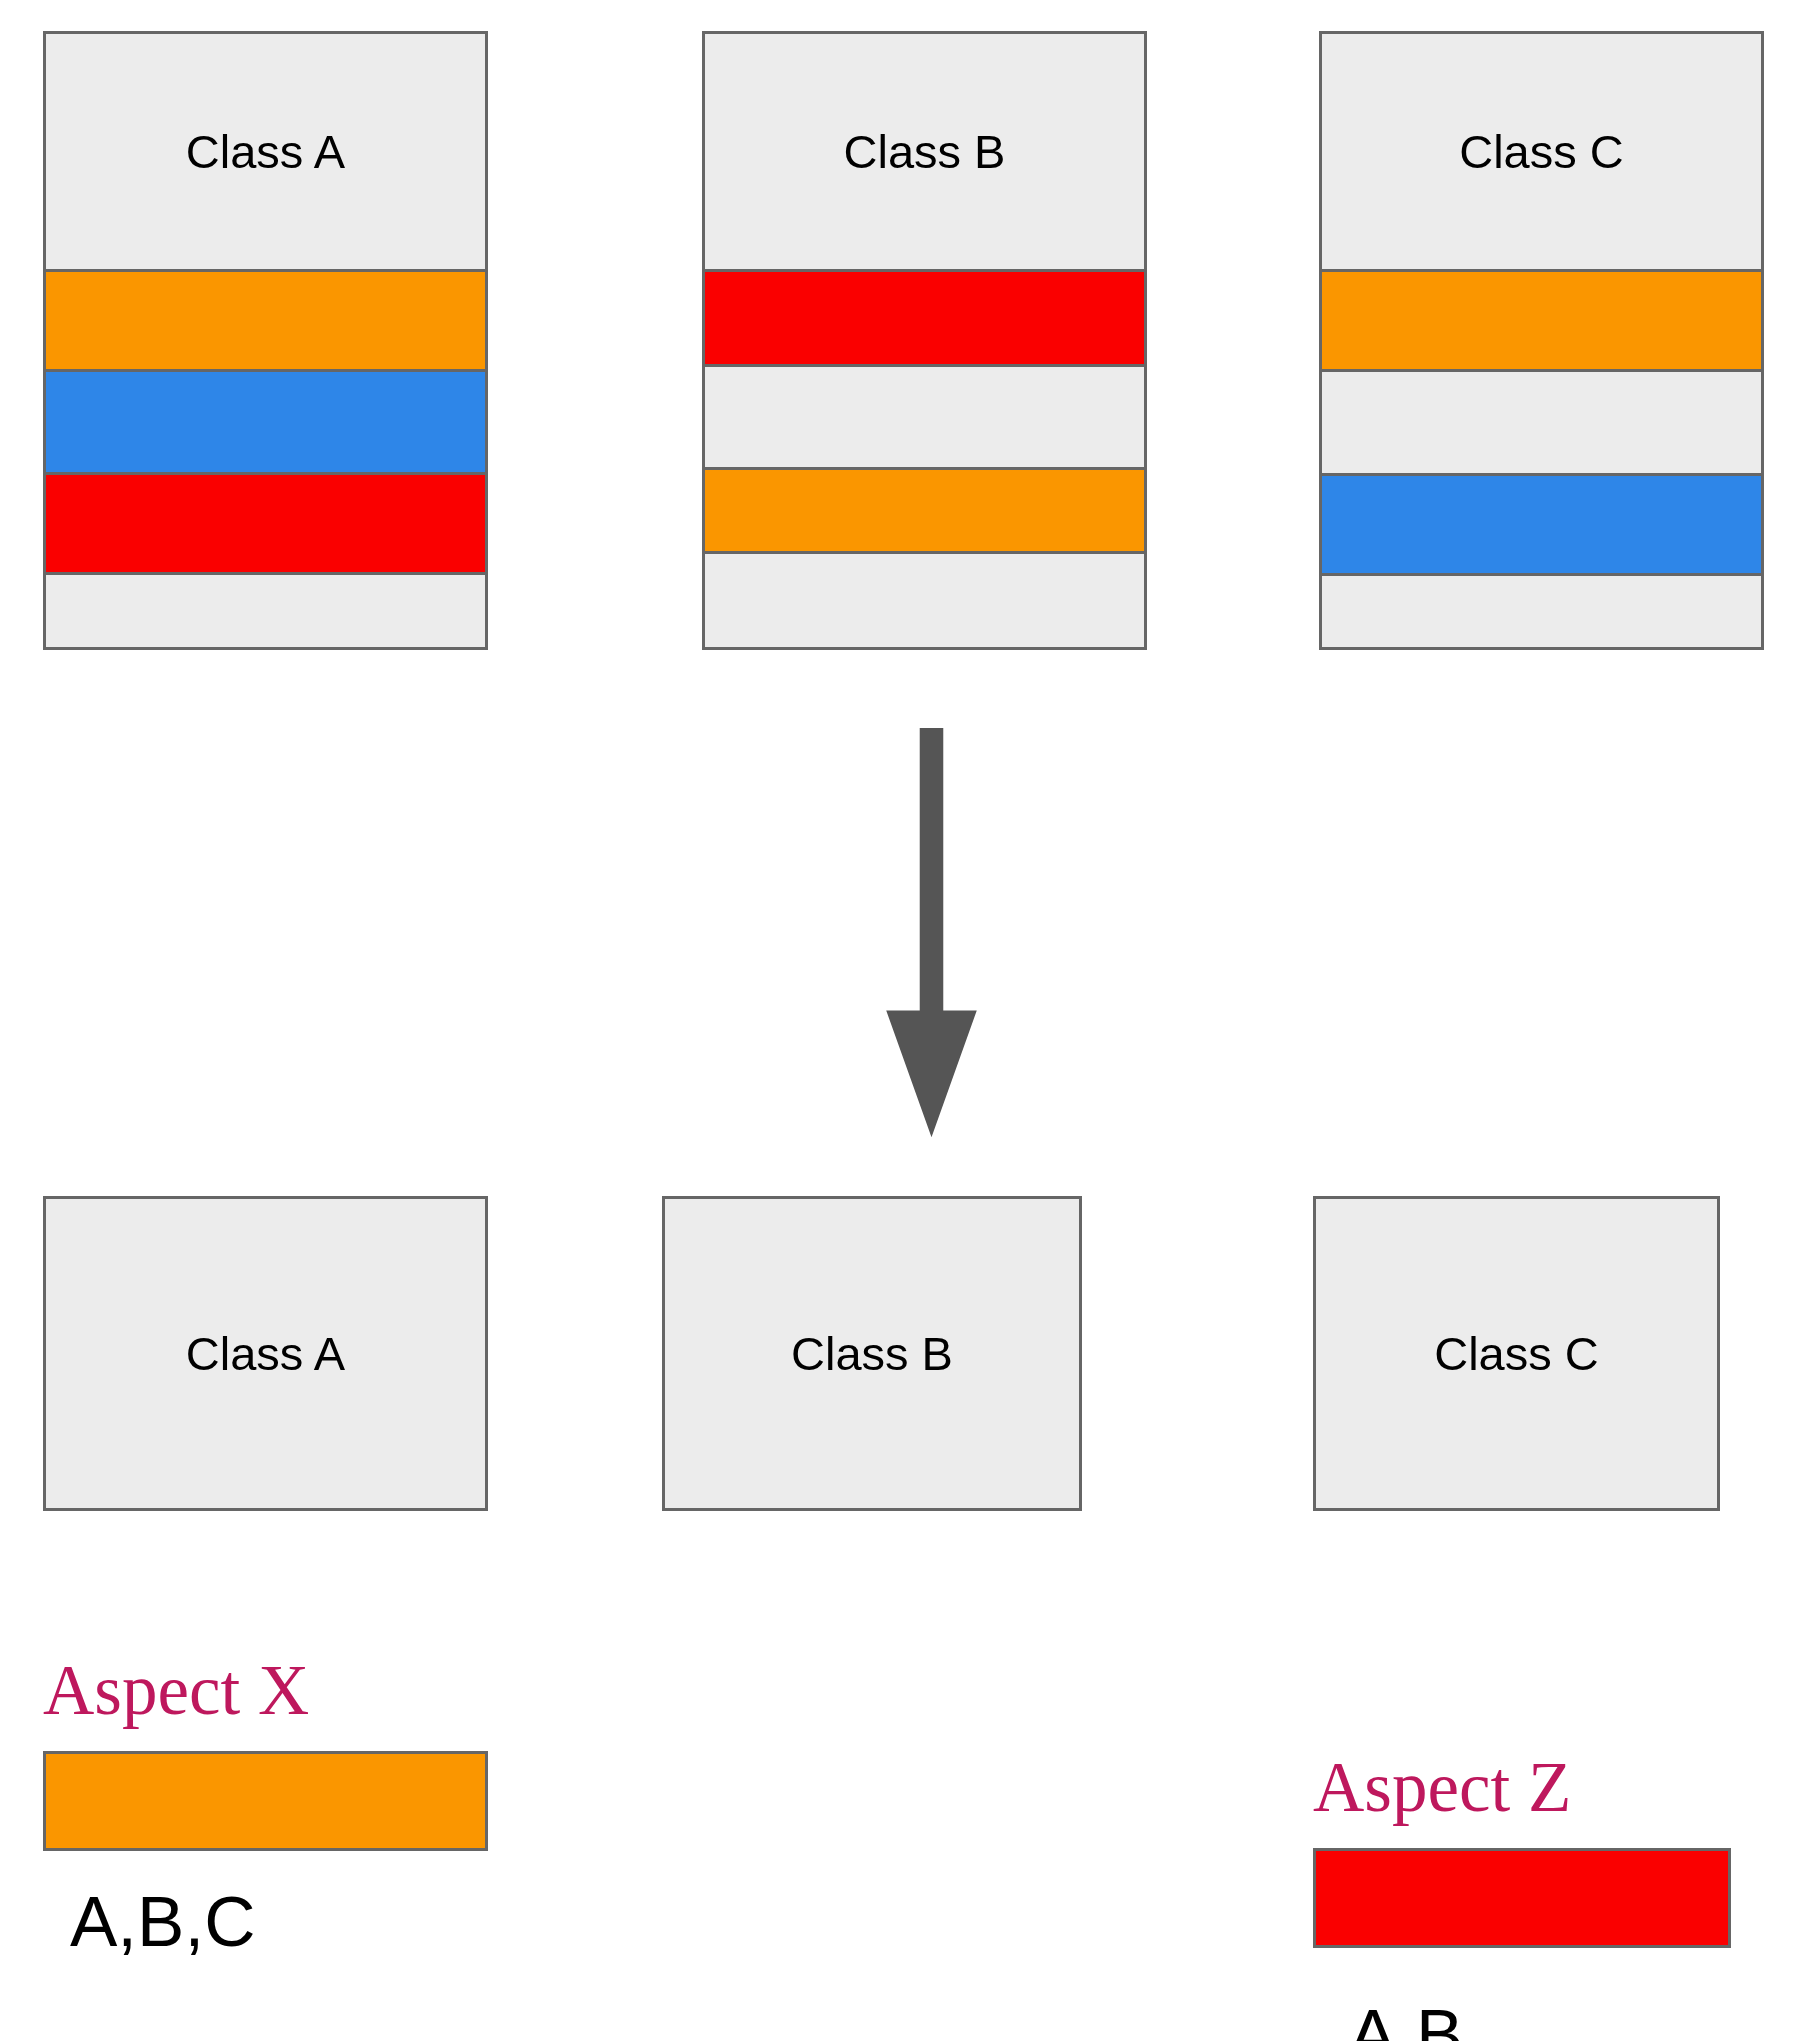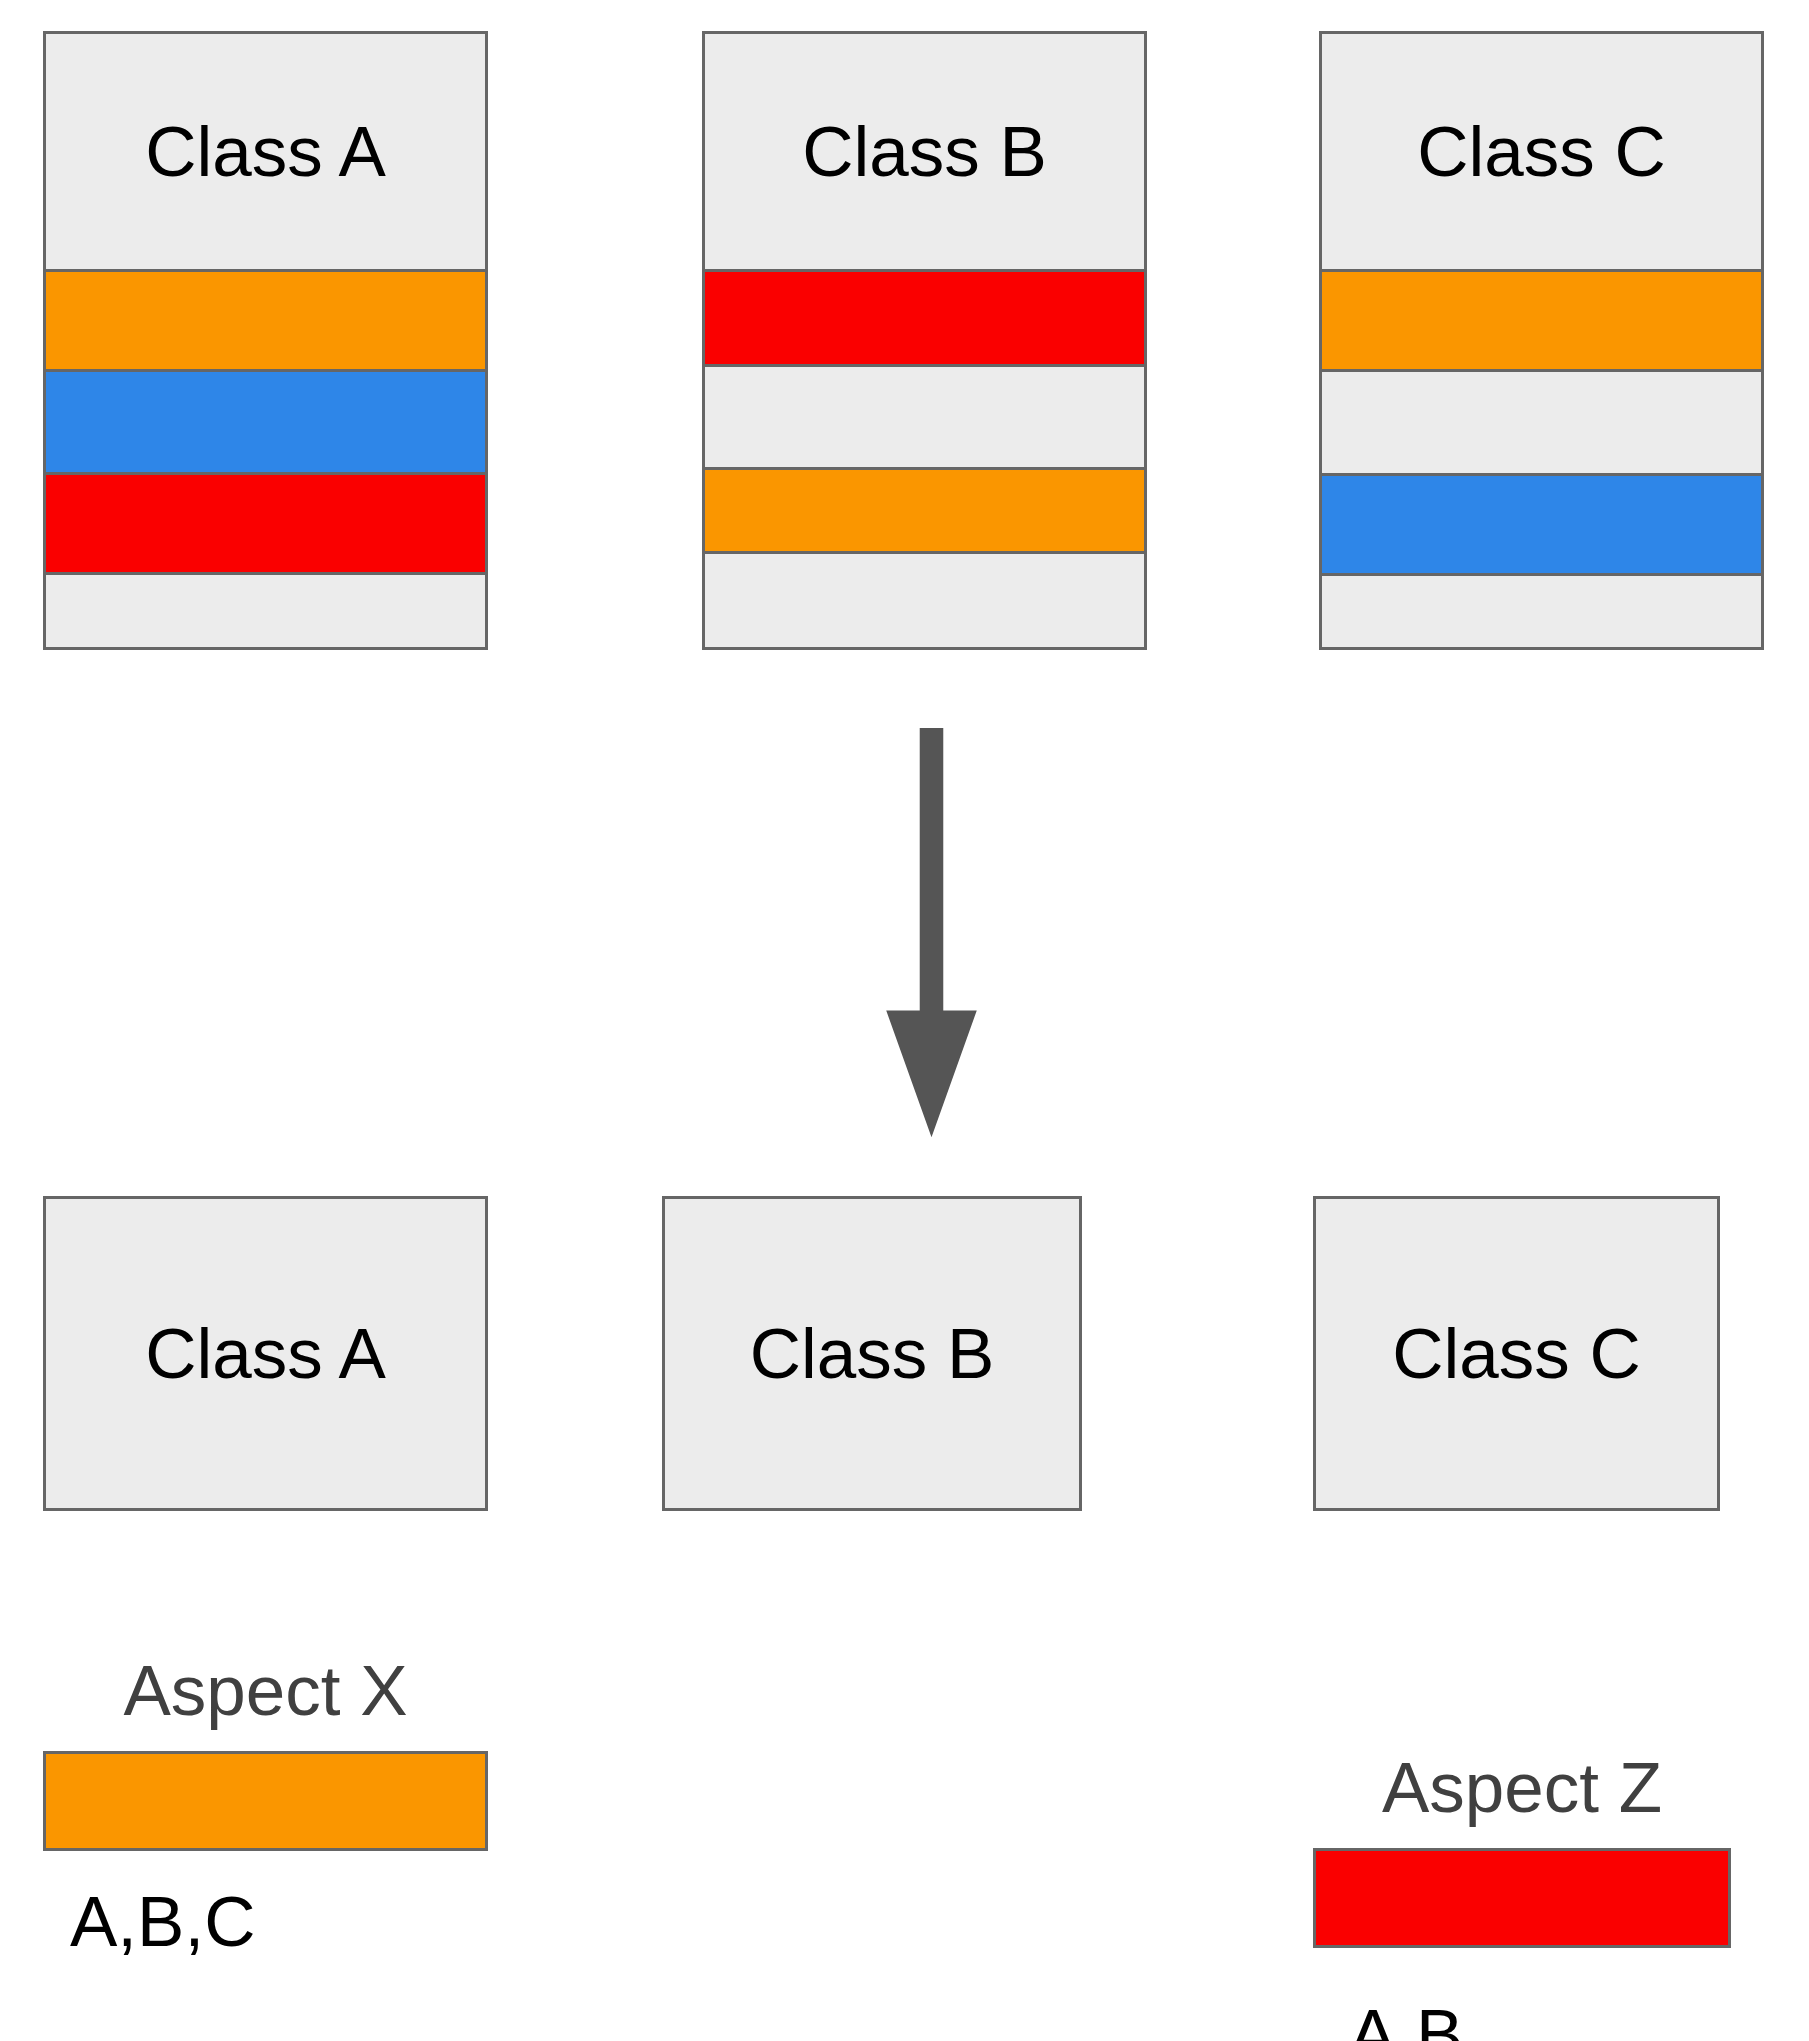--- a/index.html
+++ b/index.html
@@ -38,21 +38,21 @@
   .striped-box .seg.colored {
     border-top: 3.6px solid #666666;
     border-bottom: 3.6px solid #666666;
   }
   .striped-box .seg.head {
     display: flex;
     align-items: center;
     justify-content: center;
   }
   .class-title {
-    font-size: 71px;
+    font-size: 47px;
     line-height: 1;
     color: #000000;
     letter-spacing: 0px;
     white-space: nowrap;
   }
 
   
   .arrow {
     position: absolute;
   }
@@ -68,23 +68,24 @@
     justify-content: center;
   }
 
   
   .legend-item {
     position: absolute;
   }
   .legend-title {
     font-size: 71px;
     line-height: 1;
-    color: #404040;
+    color: #be185d;
     white-space: nowrap;
-    text-align: center;
+    text-align: left;
+    font-family: Liberation Serif, serif;
   }
   .legend-swatch {
     box-sizing: border-box;
     border: 3.6px solid #666666;
     width: 100%;
   }
   .legend-classes {
     font-size: 71px;
     line-height: 1;
     color: #000000;

